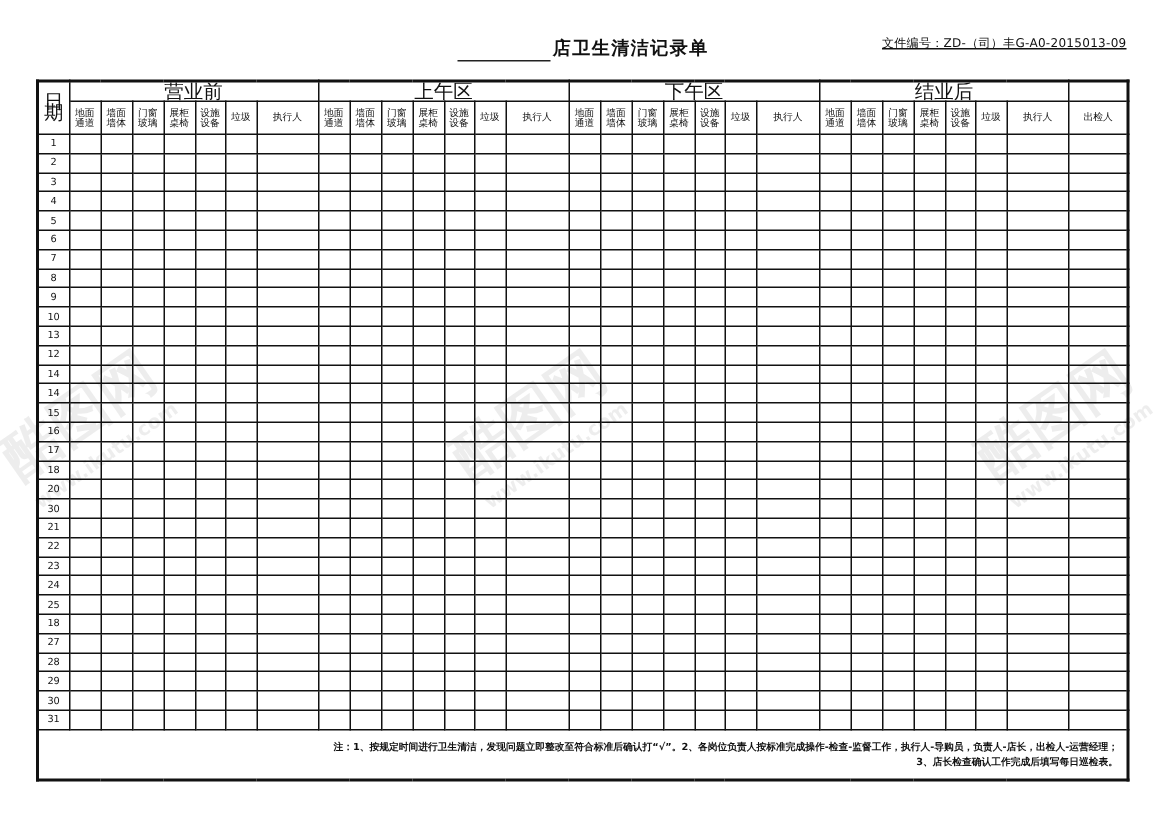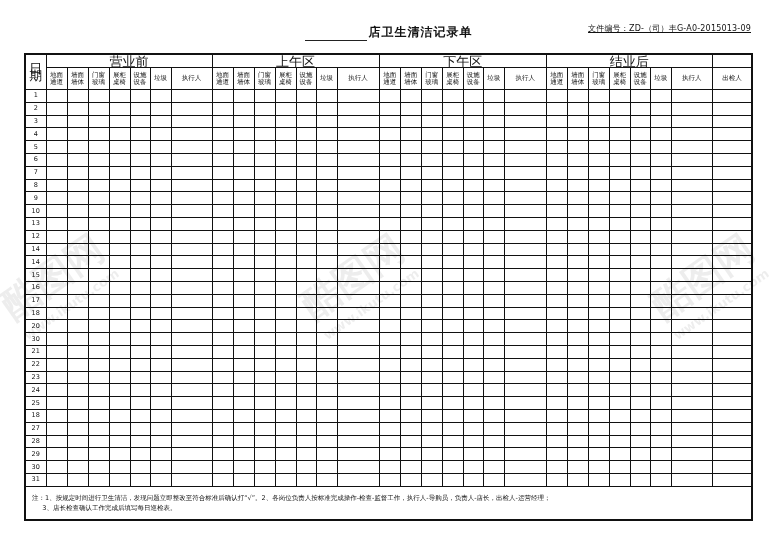--- a/index.html
+++ b/index.html
@@ -6,21 +6,21 @@
   body{width:777px;height:549px;position:relative;overflow:hidden;font-family:"DejaVu Sans",sans-serif;color:#111;}
   .title{position:absolute;left:0;top:24px;width:777px;text-align:center;font-size:12px;font-weight:bold;letter-spacing:1px;}
   .title .blank{display:inline-block;width:62px;border-bottom:1px solid #222;vertical-align:bottom;margin-right:2px;height:12px;}
   .docno{position:absolute;right:26px;top:23px;font-size:8px;text-decoration:underline;letter-spacing:0.2px;}
   table.sheet{position:absolute;left:24px;top:53px;width:727px;border-collapse:collapse;table-layout:fixed;border:2px solid #111;}
   table.sheet td,table.sheet th{border:1px solid #111;padding:0;font-size:6.5px;font-weight:normal;text-align:center;vertical-align:middle;line-height:7px;overflow:hidden;}
   tr.h1 th{height:12px;font-size:13px;}
   tr.h2 th{height:21px;}
   tr.data td{height:11.8px;}
   td.day{font-size:6.5px;}
-  tr.note td{height:28px;text-align:left;font-size:6.5px;padding:2px 6px;line-height:10px;}
+  tr.note td{height:28px;text-align:right;font-size:6.5px;padding:2px 6px;line-height:10px;font-weight:bold;}
   .wm{position:absolute;color:rgba(0,0,0,0.07);font-weight:bold;font-size:38px;transform:rotate(-35deg);white-space:nowrap;pointer-events:none;}
   .wm small{display:block;font-size:13px;}
 </style>
 </head>
 <body>
 
 <div class="title">
   <span class="blank"></span><span>店卫生清洁记录单</span>
 </div>
 <div class="docno">文件编号：ZD-（司）丰G-A0-2015013-09</div>

